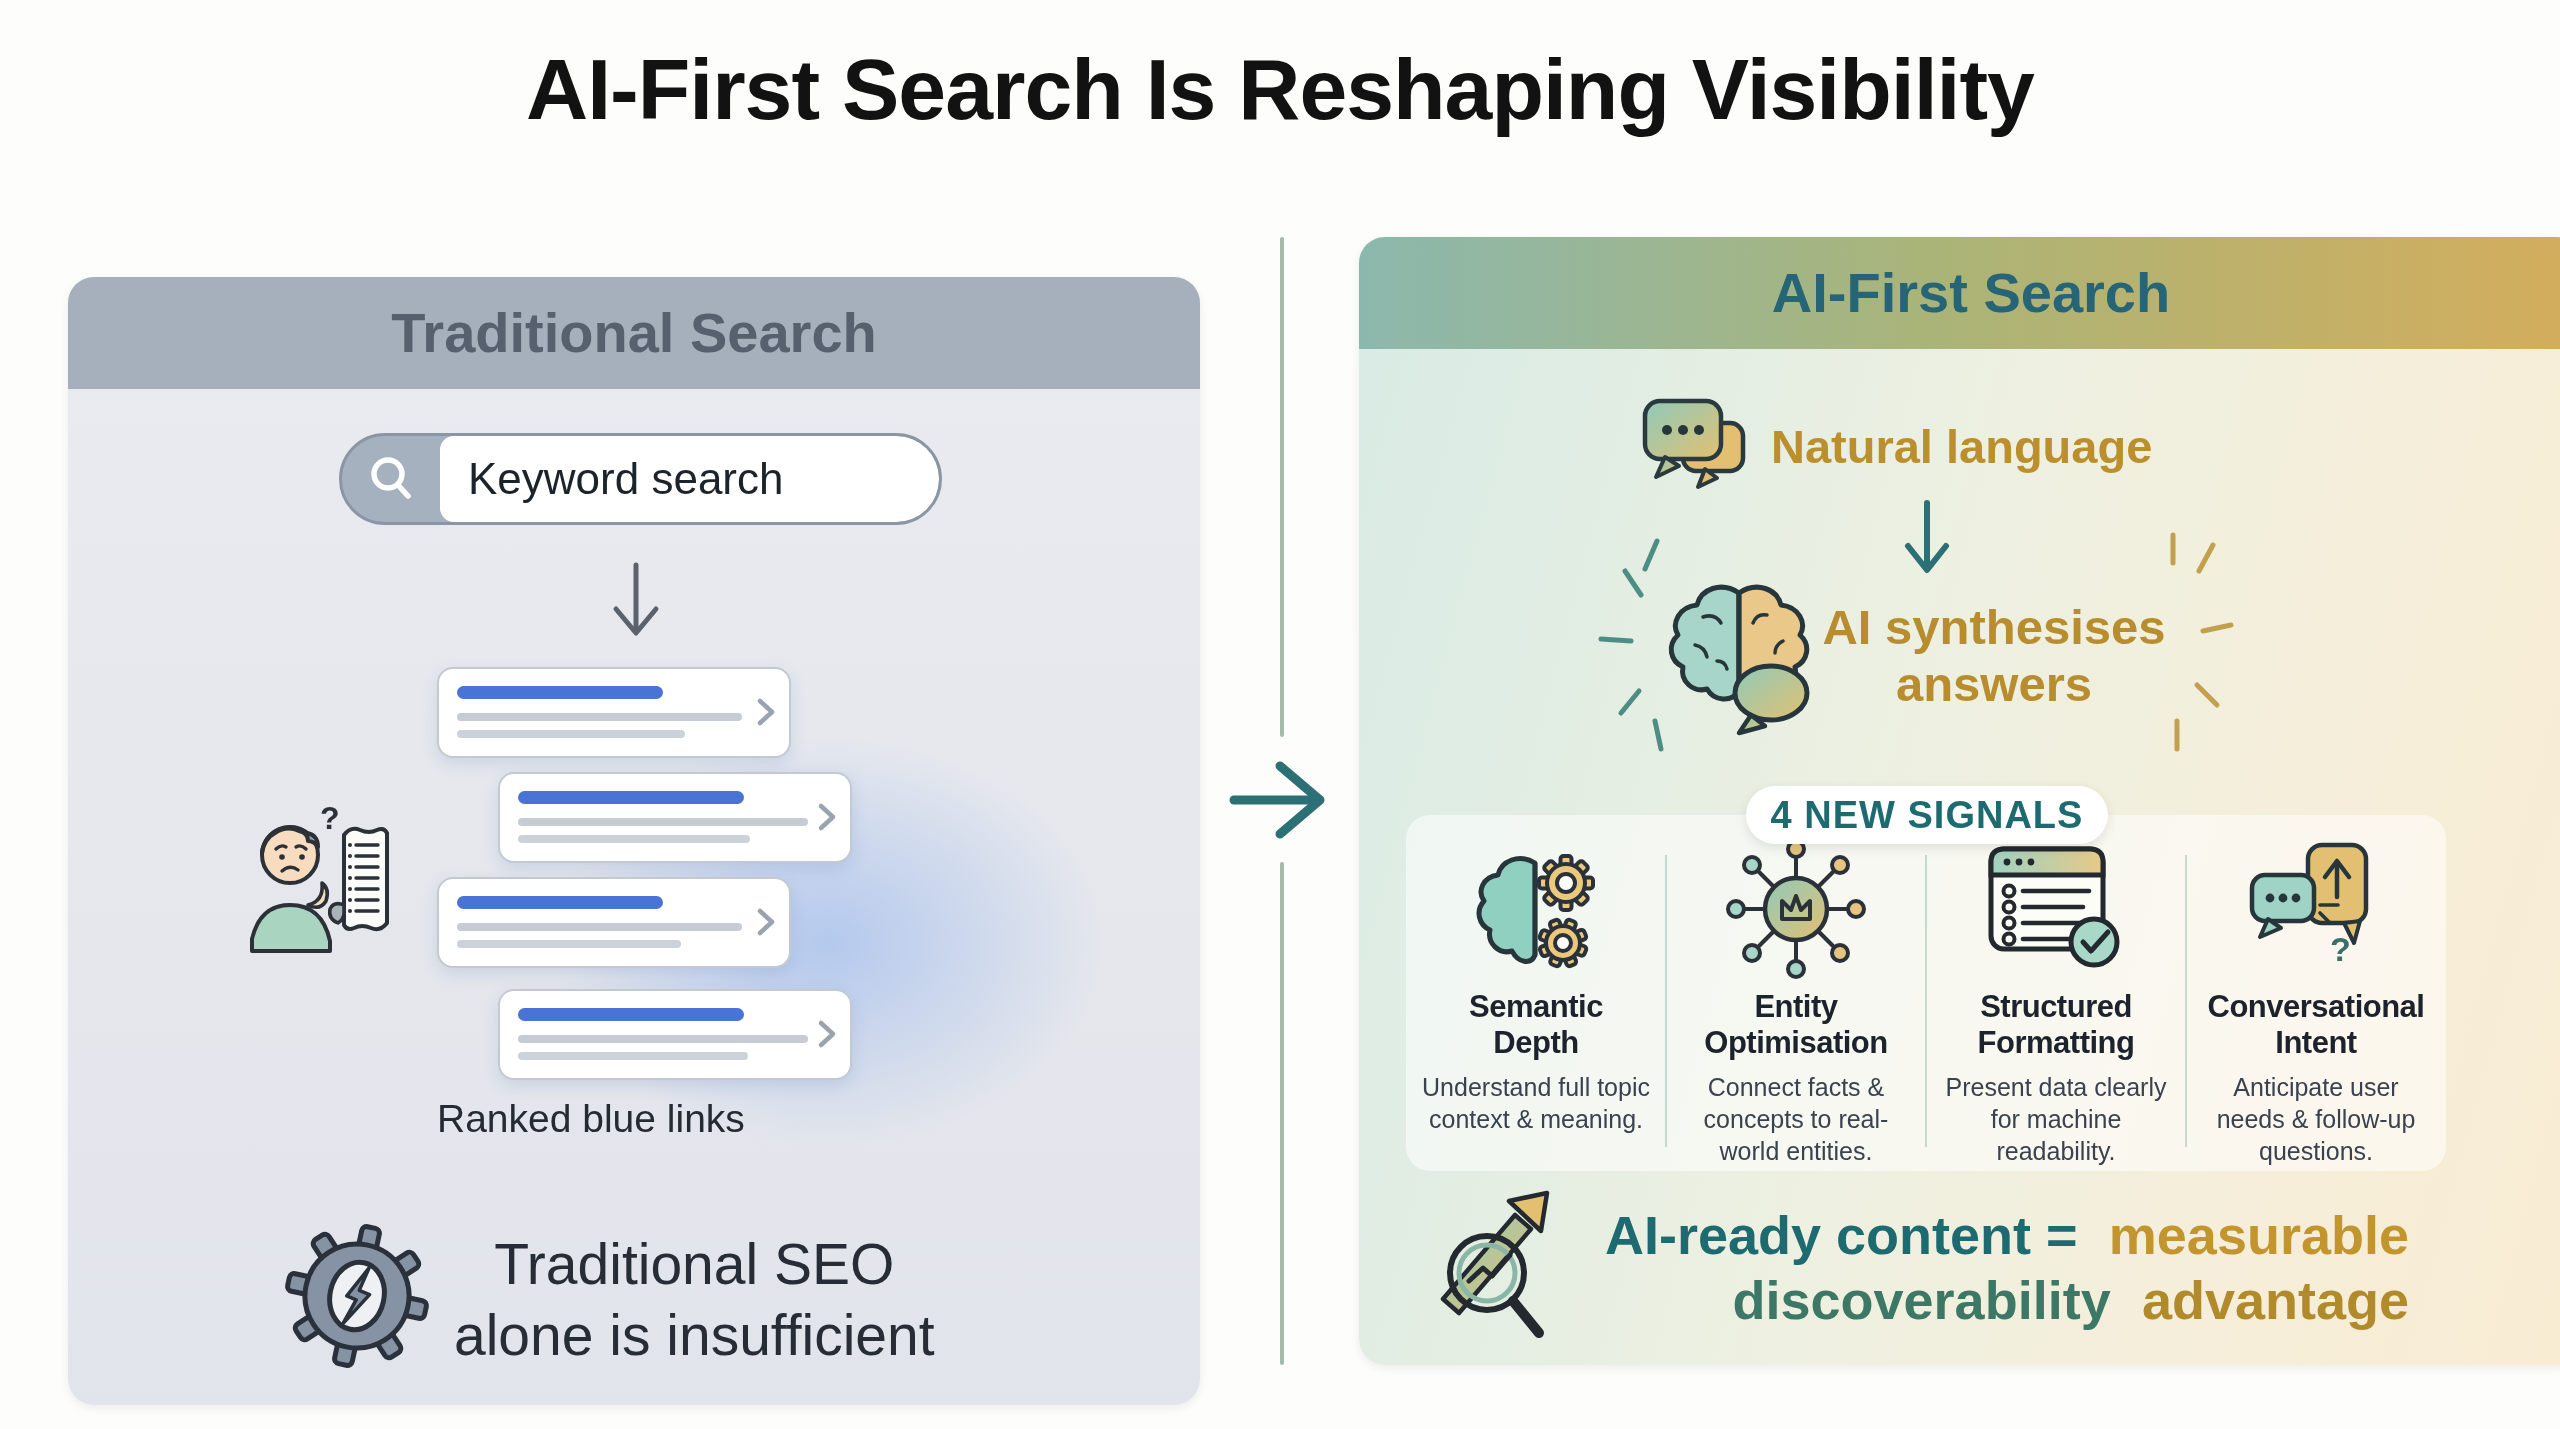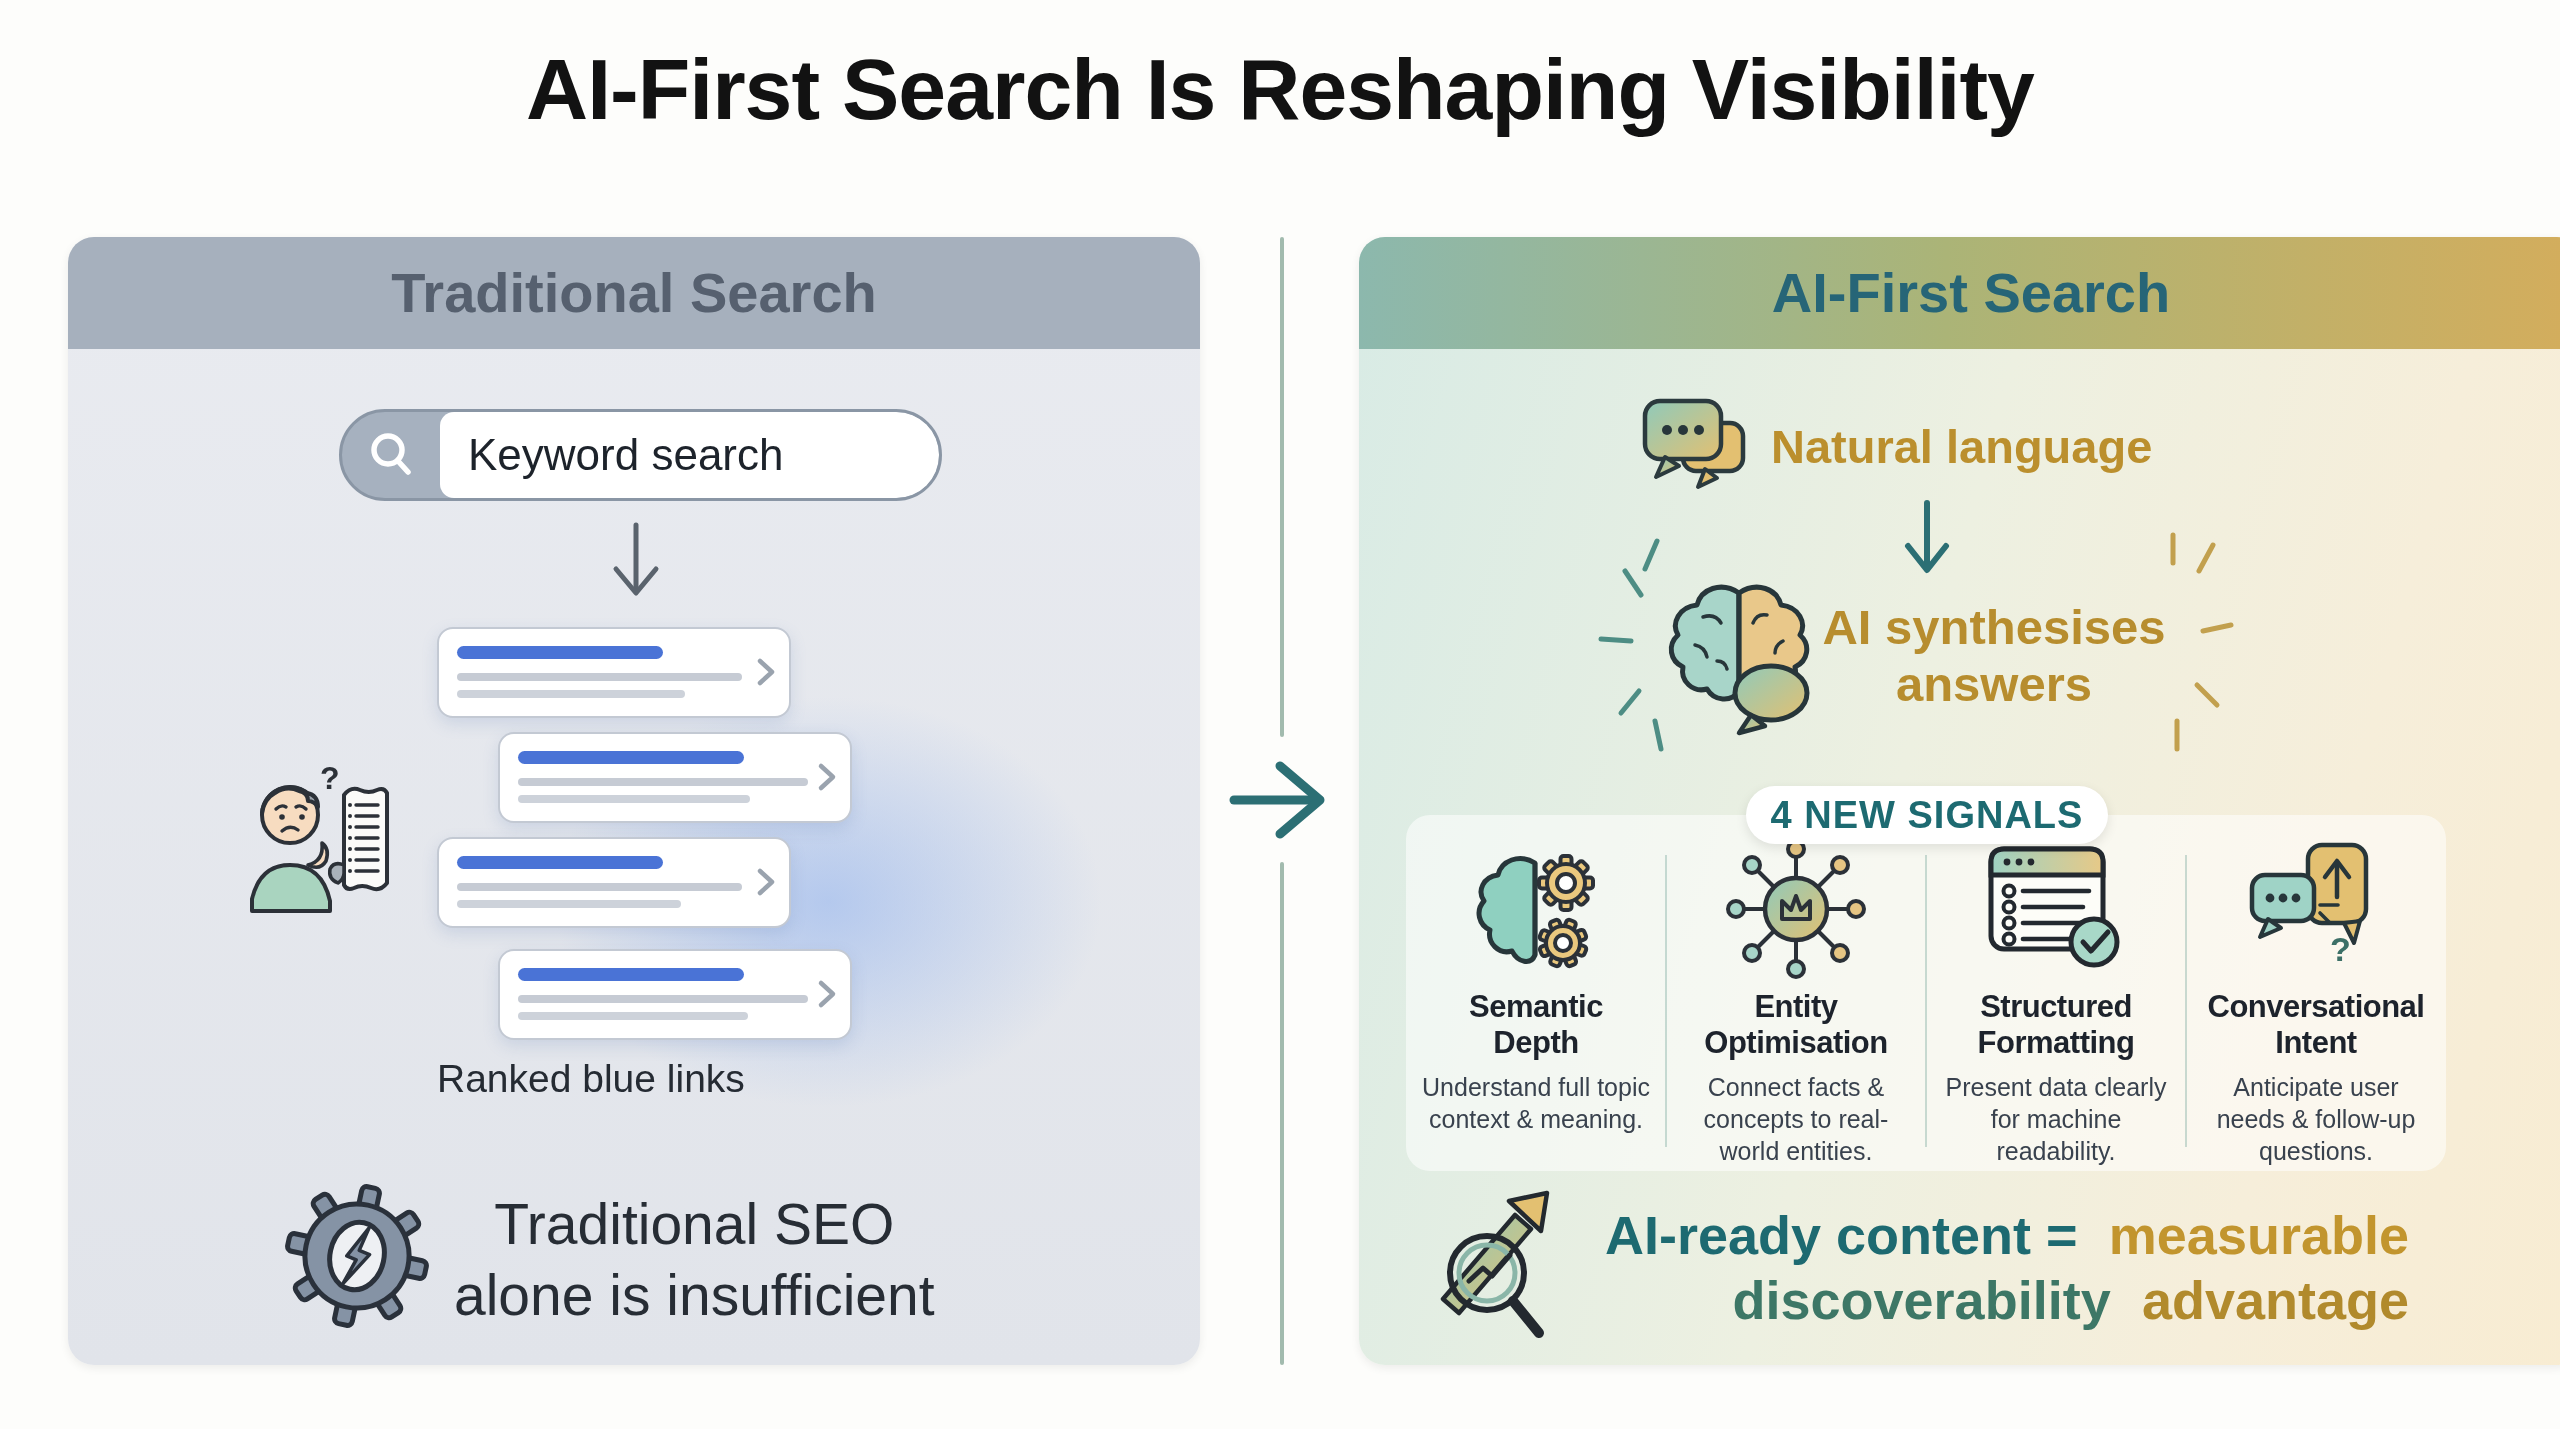--- a/index.html
+++ b/index.html
@@ -13,35 +13,35 @@
     position:absolute;left:0;right:0;top:40px;text-align:center;
     font-size:86px;font-weight:bold;letter-spacing:-1px;color:#121212;
   }
   
   .panel{position:absolute;top:237px;height:1128px;border-radius:26px;
     box-shadow:0 3px 10px rgba(0,0,0,.07);}
   .panel-header{
     position:absolute;left:0;right:0;top:0;height:112px;line-height:112px;
     border-radius:26px 26px 0 0;text-align:center;font-size:56px;font-weight:bold;
   }
-  .panel-left{left:68px;width:1132px;background:linear-gradient(180deg,#e9ebf0,#e1e4ea);}
+  .panel-left{left:68px;width:1132px;background:linear-gradient(180deg,#e9ebf0,#e1e4ea);margin-top:40px;}
   .panel-left .panel-header{background:var(--slate-header-bg,#a6b0bd);color:var(--slate-text,#56606f);}
   .panel-right{left:1359px;width:1224px;
     background:linear-gradient(105deg,#d8ebe5 0%,#edf0e1 45%,#f6eeda 75%,#f8ecd2 100%);}
   .panel-right .panel-header{
     background:linear-gradient(90deg,#8cb8ad,#abb477 48%,#d4ad5c);
     color:#266577;}
   
   .vline{position:absolute;left:1280px;width:4px;background:#a2bbae;border-radius:2px;}
   .vline.top{top:237px;height:500px;}
   .vline.bottom{top:862px;height:503px;}
   .transition-arrow{position:absolute;left:1228px;top:752px;}
   
   .search-pill{
-    position:absolute;left:271px;top:172px;width:597px;height:86px;
+    position:absolute;left:271px;top:156px;width:597px;height:86px;
     border:3px solid #8a96a5;border-radius:46px;background:#a6b1bf;
     overflow:hidden;display:flex;align-items:flex-end;
   }
   .search-icon-seg{width:98px;height:100%;display:flex;align-items:center;justify-content:center;flex:none;}
   .search-field{flex:1;height:100%;background:#ffffff;border-radius:14px 42px 42px 14px;
     display:flex;align-items:center;padding-left:28px;font-size:44px;color:#1d232b;}
   .larrow{position:absolute;left:540px;top:284px;}
   .glow{position:absolute;left:380px;top:380px;width:760px;height:570px;
     background:radial-gradient(closest-side,rgba(141,176,238,.55),rgba(141,176,238,0) 72%);}
   .rcard{position:absolute;width:350px;height:87px;background:#fff;

